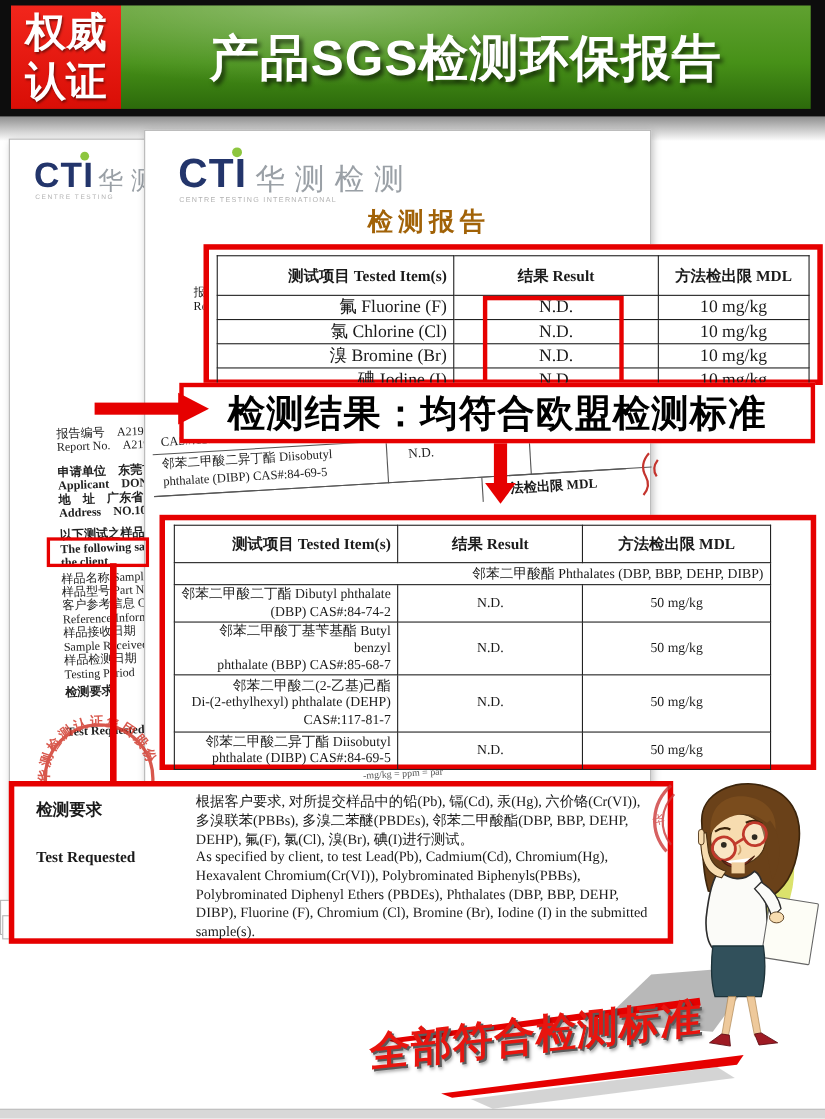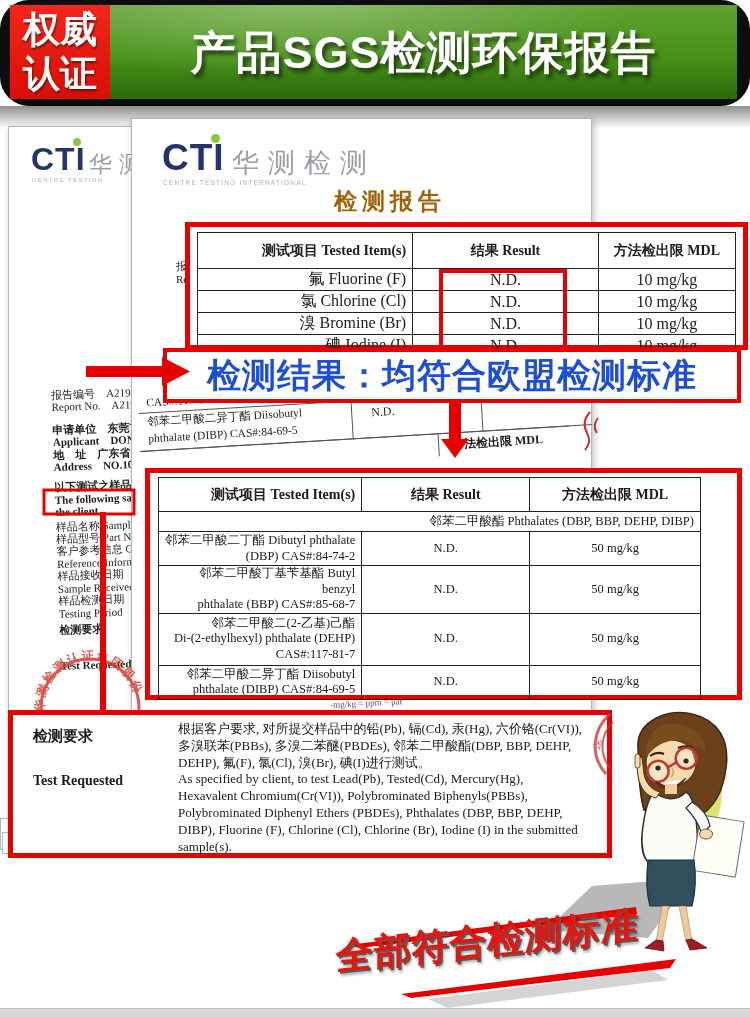--- a/index.html
+++ b/index.html
@@ -1,20 +1,20 @@
 <!DOCTYPE html>
 <html><head>
 <meta charset="utf-8">
 <style>
   html,body{margin:0;padding:0;background:#fff;}
   #stage{position:relative;width:750px;height:1017px;overflow:hidden;background:#fff;
          font-family:"Liberation Serif","DejaVu Serif",serif;color:#1a1a1a;}
   .abs{position:absolute;}
   
-  #banner{left:0;top:0;width:750px;height:106px;background:#0d0d0d;z-index:10;border-radius:29px;}
+  #banner{left:0;top:0;width:750px;height:106px;background:#0d0d0d;z-index:10;}
   #badge{left:10px;top:5px;width:100px;height:94px;background:linear-gradient(180deg,#f2261c,#d90e06);
          display:flex;flex-direction:column;align-items:center;justify-content:center;
          font-family:"Liberation Sans",sans-serif;font-weight:bold;font-size:37px;line-height:44px;
          color:#fff;text-shadow:1px 2px 2px rgba(0,0,0,.45);}
   #banner-green{left:110px;top:5px;width:627px;height:94px;
          background:radial-gradient(ellipse at 30% 0%,rgba(255,255,255,.28),rgba(255,255,255,0) 55%),
                     linear-gradient(180deg,#60a130 0%,#479118 55%,#2c6a0b 100%);}
   #banner-title{left:110px;top:5px;width:627px;height:94px;line-height:96px;text-align:center;
          font-family:"Liberation Sans",sans-serif;font-weight:bold;font-size:45px;color:#fff;
          letter-spacing:1px;text-shadow:3px 4px 4px rgba(0,0,0,.6);}
@@ -48,21 +48,21 @@
   .cL{text-align:right;} .cC{text-align:center;}
   #table1-box{left:185px;top:222px;width:563px;height:128px;padding:5px 7px;box-sizing:border-box;}
   #table1-box td{font-size:16px;}
   #nd-box{left:249px;top:42px;width:120px;height:77px;border:4px solid #e60000;}
   #table2-box{left:145px;top:468px;width:597px;height:232px;padding:4px 36px 4px 8px;box-sizing:border-box;}
   #table2-box td{font-size:12.5px;line-height:15.5px;}
   .grp{font-weight:bold;font-size:13px;}
   
   #callout{left:163px;top:348px;width:578px;height:55px;background:#fff;border:4px solid #e60000;
            box-sizing:border-box;z-index:6;display:flex;align-items:center;justify-content:center;
-           font-family:"Liberation Sans",sans-serif;font-weight:bold;font-size:34px;color:#1d4ed8;letter-spacing:1px;}
+           font-family:"Liberation Sans",sans-serif;font-weight:bold;font-size:34px;color:#000000;letter-spacing:1px;}
   
   .tilt{transform:rotate(-3.4deg);transform-origin:0 0;z-index:3;}
   #fragA{left:138px;top:399px;width:452px;height:53px;}
   #fragA .ln{position:absolute;background:#555;}
   #fragA .tx{position:absolute;font-size:11.5px;white-space:nowrap;color:#222;}
   #fragB{left:140px;top:451px;width:430px;height:22px;border-top:1px solid #555;}
   
   #footnote{left:330px;top:698px;font-size:9px;color:#555;transform:rotate(-3deg);z-index:4;white-space:nowrap;}
   
   #bottom-box{left:8px;top:710px;width:604px;height:148px;background:#fff;border:5px solid #e60000;
@@ -263,24 +263,24 @@
   </div>
 
   <div class="abs" id="footnote">-mg/kg = ppm = par</div>
 
   <div class="abs" id="bottom-box">
     <div class="lbl" style="left:20px;top:12px;font-size:15px;">检测要求</div>
     <div class="lbl" style="left:20px;top:58px;font-size:14px;">Test Requested</div>
     <div class="req-line" style="top:6px;">根据客户要求, 对所提交样品中的铅(Pb), 镉(Cd), 汞(Hg), 六价铬(Cr(VI)),</div>
     <div class="req-line" style="top:22.8px;">多溴联苯(PBBs), 多溴二苯醚(PBDEs), 邻苯二甲酸酯(DBP, BBP, DEHP,</div>
     <div class="req-line" style="top:39.6px;">DEHP), 氟(F), 氯(Cl), 溴(Br), 碘(I)进行测试。</div>
-    <div class="req-line" style="top:56.4px;">As specified by client, to test Lead(Pb), Tested(Cd), Mercury(Hg),</div>
+    <div class="req-line" style="top:56.4px;">As specified by client, to test Lead(Pb), Cadmium(Cd), Chromium(Hg),</div>
     <div class="req-line" style="top:73.2px;">Hexavalent Chromium(Cr(VI)), Polybrominated Biphenyls(PBBs),</div>
     <div class="req-line" style="top:90px;">Polybrominated Diphenyl Ethers (PBDEs), Phthalates (DBP, BBP, DEHP,</div>
-    <div class="req-line" style="top:106.8px;">DIBP), Fluorine (F), Chlorine (Cl), Chlorine (Br), Iodine (I) in the submitted</div>
+    <div class="req-line" style="top:106.8px;">DIBP), Fluorine (F), Chromium (Cl), Bromine (Br), Iodine (I) in the submitted</div>
     <div class="req-line" style="top:123.6px;">sample(s).</div>
   </div>
 
   <svg class="overlay" id="stamp-frag" width="30" height="64" viewBox="0 0 30 64">
     <path d="M24,2 C6,18 4,44 20,62" fill="none" stroke="#cc3a3a" stroke-width="3"></path>
     <path d="M27,10 C14,23 13,42 24,56" fill="none" stroke="#cc3a3a" stroke-width="2"></path>
     <text x="8" y="38" font-size="11" fill="#cc3a3a" transform="rotate(-14 8 38)">华</text>
   </svg>
 
   <div class="abs corner" style="left:0;top:818px;width:13px;height:30px;"></div>

